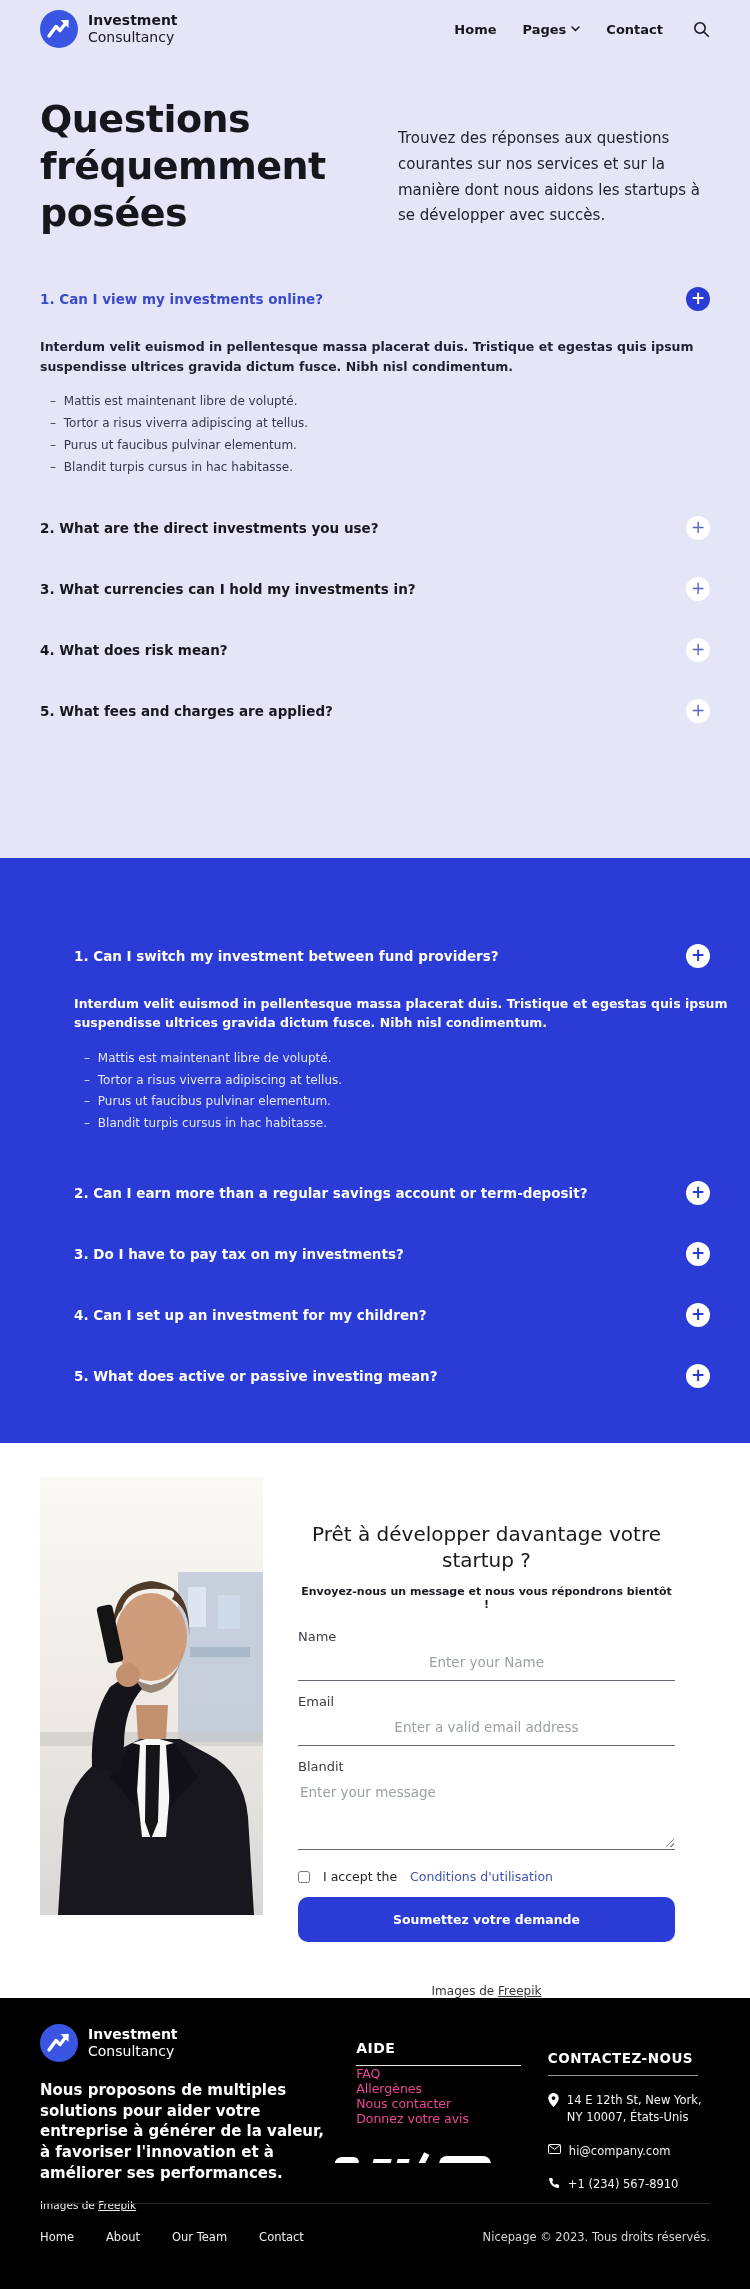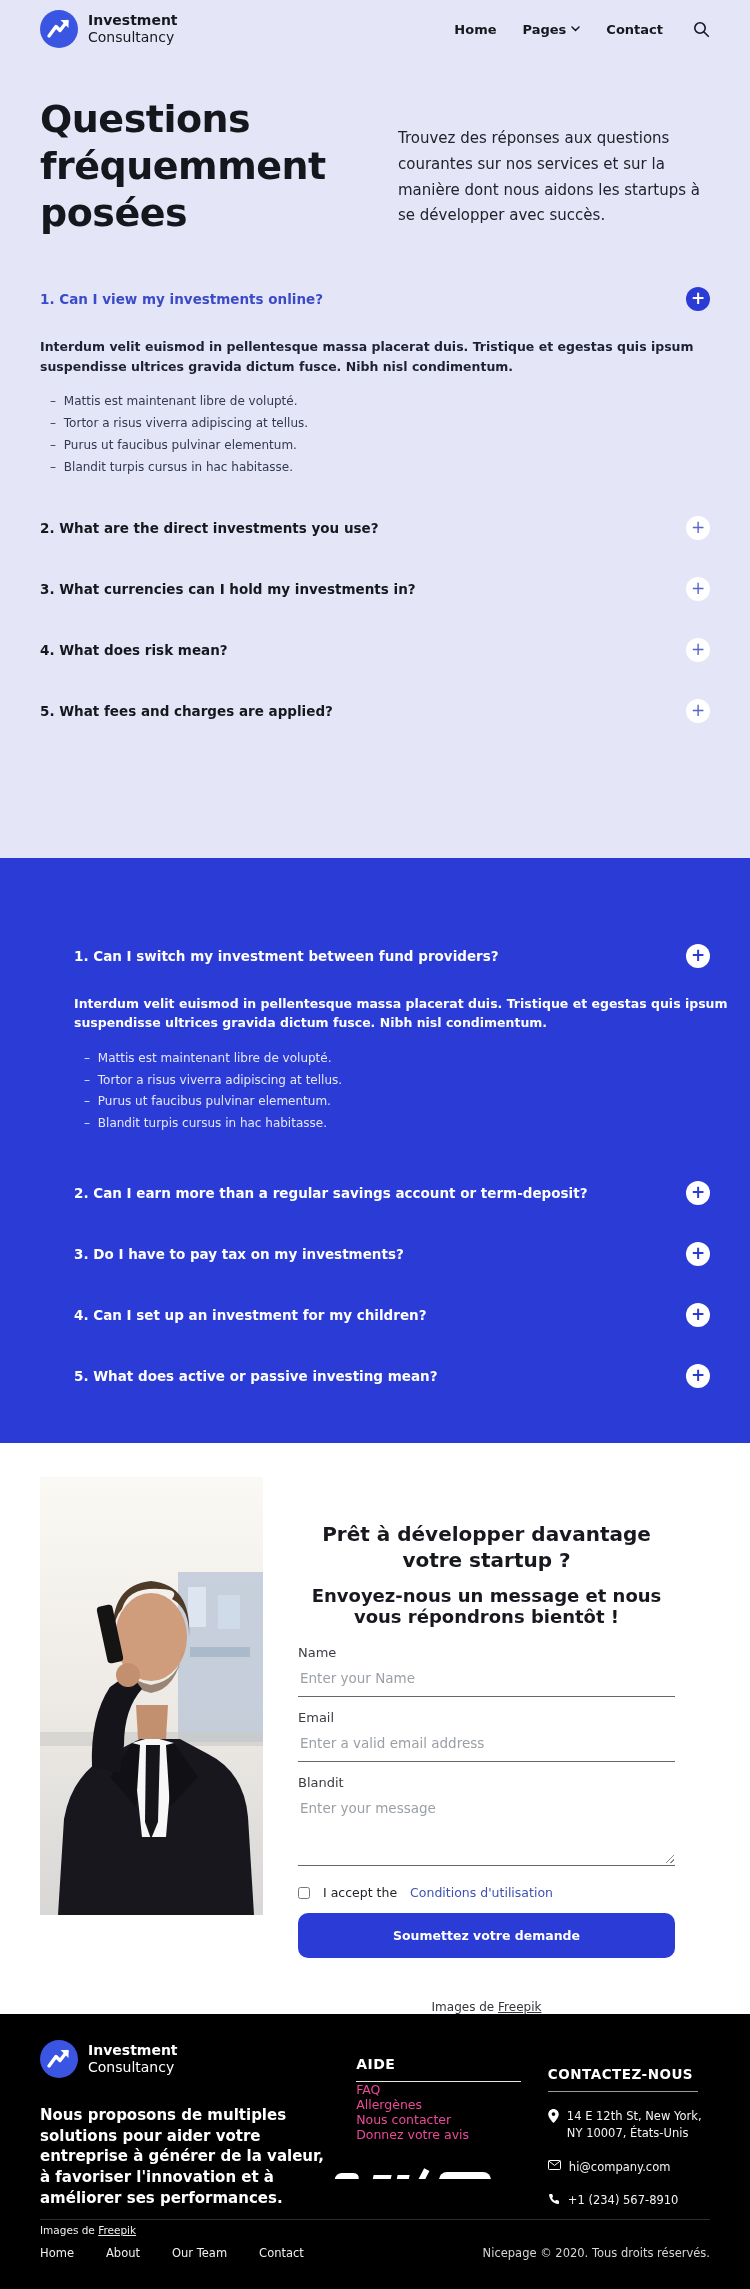--- a/index.html
+++ b/index.html
@@ -52,47 +52,47 @@
   .bluesec .faq-q { color:#ffffff; }
   .bluesec .ans-p { color:#ffffff; }
   .bluesec .bullet { color:rgba(255,255,255,0.88); }
   .bluesec .rowgap { margin-top:46px; }
   .bluesec .rowgap2 { margin-top:37px; }
 
   
   .contact { background:#ffffff; min-height:535px; display:flex; padding:34px 40px 0 40px; gap:35px; }
   .photo { width:223px; height:438px; flex:0 0 auto; overflow:hidden; }
   .form-col { width:377px; }
-  .form-col h2 { font-size:20px; line-height:1.3; font-weight:bold; text-align:center; margin-top:44px; color:#17191f; }
-  .form-sub { font-size:18px; font-weight:bold; text-align:center; margin-top:12px; color:#17191f; }
+  .form-col h2 { font-size:20px; line-height:1.3; font-weight:normal; text-align:center; margin-top:44px; color:#17191f; }
+  .form-sub { font-size:11px; font-weight:bold; text-align:center; margin-top:12px; color:#17191f; }
   form { margin-top:18px; }
   .f-label { font-size:13px; color:#3a3d44; margin-bottom:2px; margin-top:13px; }
   .f-input { width:100%; border:none; border-bottom:1px solid #63666d; background:transparent; font-family:inherit;
-             font-size:13.5px; color:#222; padding:8px 2px 10px 2px; outline:none; }
+             font-size:13.5px; color:#222; padding:8px 2px 10px 2px; outline:none;text-align:center; }
   .f-input::placeholder, .f-area::placeholder { color:#9aa0a6; opacity:1; }
   .area-wrap { position:relative; }
   .f-area { width:100%; height:74px; border:none; border-bottom:1px solid #63666d; background:transparent; resize:none;
             font-family:inherit; font-size:13.5px; color:#222; padding:8px 2px; outline:none; }
   .resize-handle { position:absolute; right:1px; bottom:7px; width:9px; height:9px;
     background:repeating-linear-gradient(-45deg, transparent 0 2px, #8a8a8a 2px 3px);
     clip-path:polygon(100% 0, 100% 100%, 0 100%); }
   .consent { display:flex; align-items:center; gap:13px; margin-top:15px; font-size:12.5px; color:#23252b; }
   .consent input { width:12px; height:12px; accent-color:#ffffff; }
   .consent a { color:#3f51b5; text-decoration:none; cursor:pointer; }
   .submit { display:block; width:100%; margin-top:13px; background:#2a3bd6; color:#ffffff; border:none; cursor:pointer;
             font-family:inherit; font-size:12.5px; font-weight:bold; padding:15px 0; border-radius:10px; }
   .credit { text-align:center; font-size:12px; color:#33353b; margin-top:42px; }
   .credit a { color:#33353b; text-decoration:underline; cursor:pointer; }
 
   
   .footer { background:#000000; color:#ffffff; min-height:311px; position:relative; padding:26px 40px 0 40px; }
   .foot-cols { display:flex; }
   .foot-left { width:300px; }
   .foot-left .brand-text { color:#ffffff; }
-  .foot-desc { margin-top:27px; font-size:15px; font-weight:bold; line-height:1.38; color:#ffffff; }
+  .foot-desc { margin-top:18px; font-size:15px; font-weight:bold; line-height:1.38; color:#ffffff; }
   .foot-credit { margin-top:16px; font-size:10.5px; color:#efefef; }
   .foot-credit a { color:#efefef; text-decoration:underline; cursor:pointer; }
   .foot-mid { width:180px; margin-left:30px; padding-top:2px; }
   .foot-head { font-size:14px; font-weight:bold; letter-spacing:0.5px; }
   .foot-mid .foot-head { margin-top:14px; }
   .foot-rule { border:none; border-top:1px solid #e6e6e6; margin-top:9px; width:165px; }
   .foot-link { font-size:12.5px; color:#ec4899; cursor:pointer; }
   .foot-right { width:170px; margin-left:20px; }
   .foot-right .foot-head { margin-top:26px; font-size:13.5px; }
   .foot-right .foot-rule { border-top-color:#9a9a9a; width:150px; }
@@ -361,17 +361,17 @@
 
     <hr class="foot-divider">
 
     <div class="bottombar">
       <div class="bb-links">
         <div class="bb-link">Home</div>
         <div class="bb-link">About</div>
         <div class="bb-link">Our Team</div>
         <div class="bb-link">Contact</div>
       </div>
-      <div class="bb-copy">Nicepage © 2020. Tous droits réservés.</div>
+      <div class="bb-copy">Nicepage © 2023. Tous droits réservés.</div>
     </div>
   </footer>
 
 </div>
 
 </body></html>

